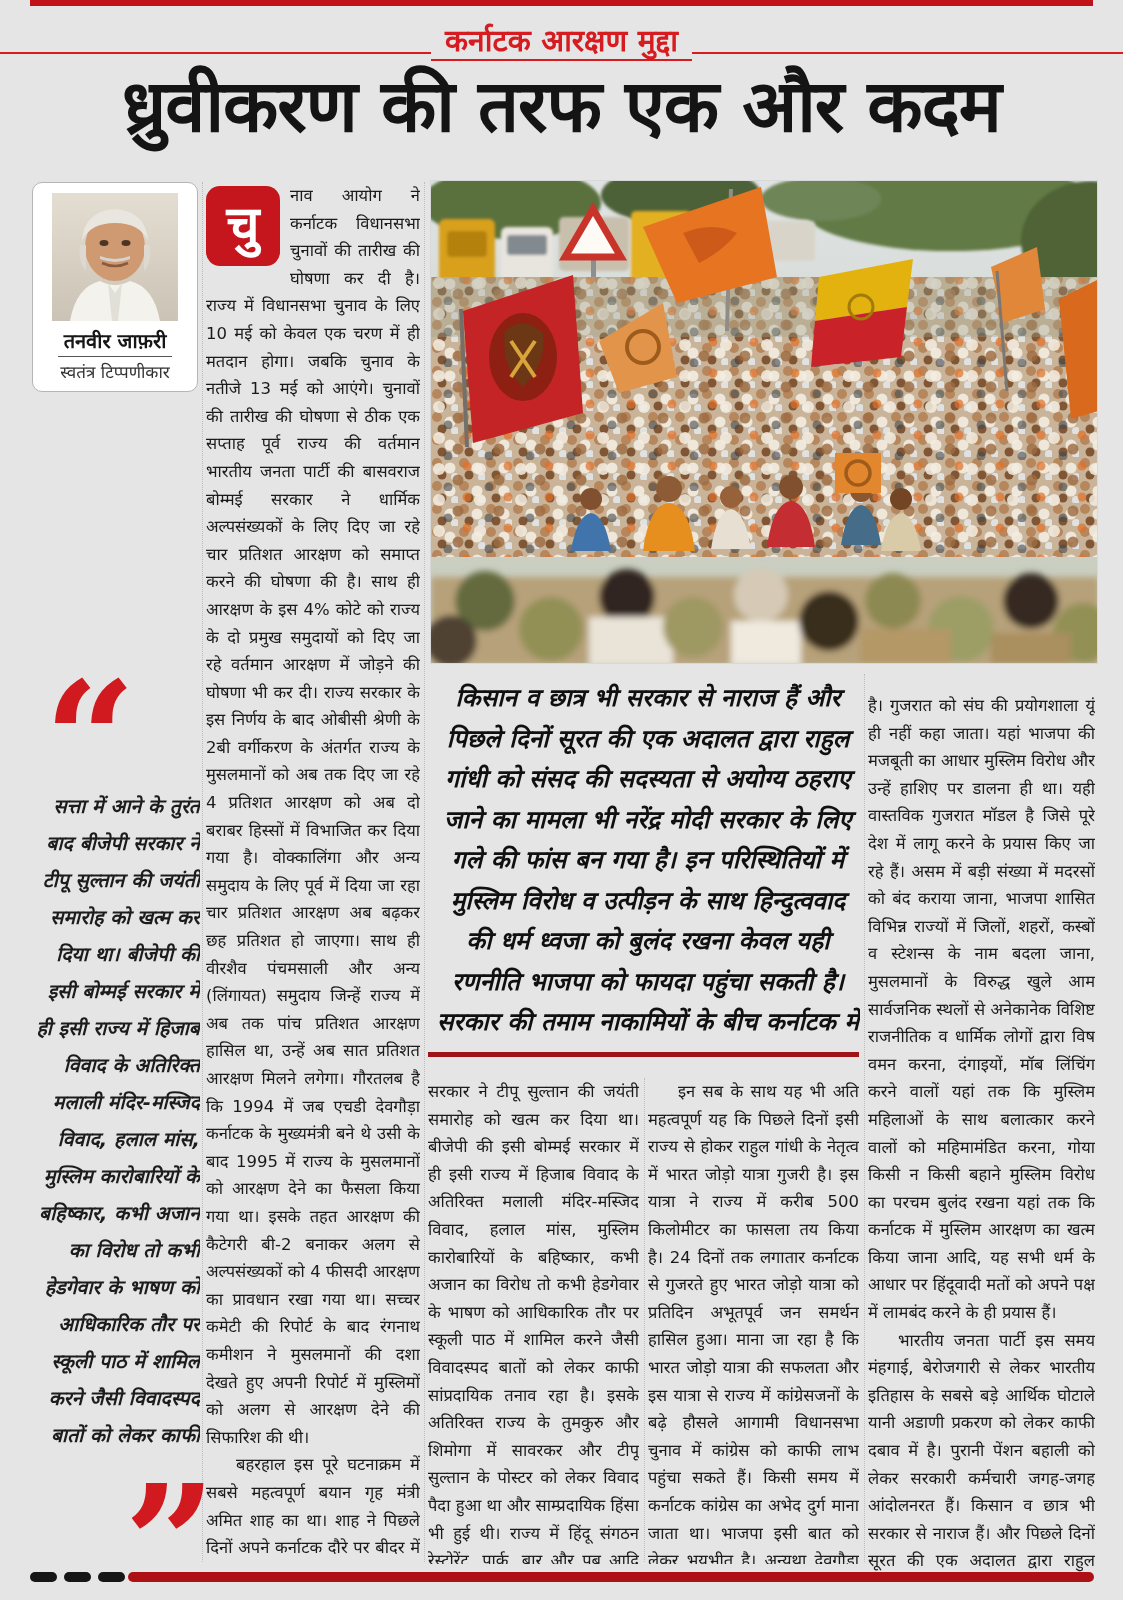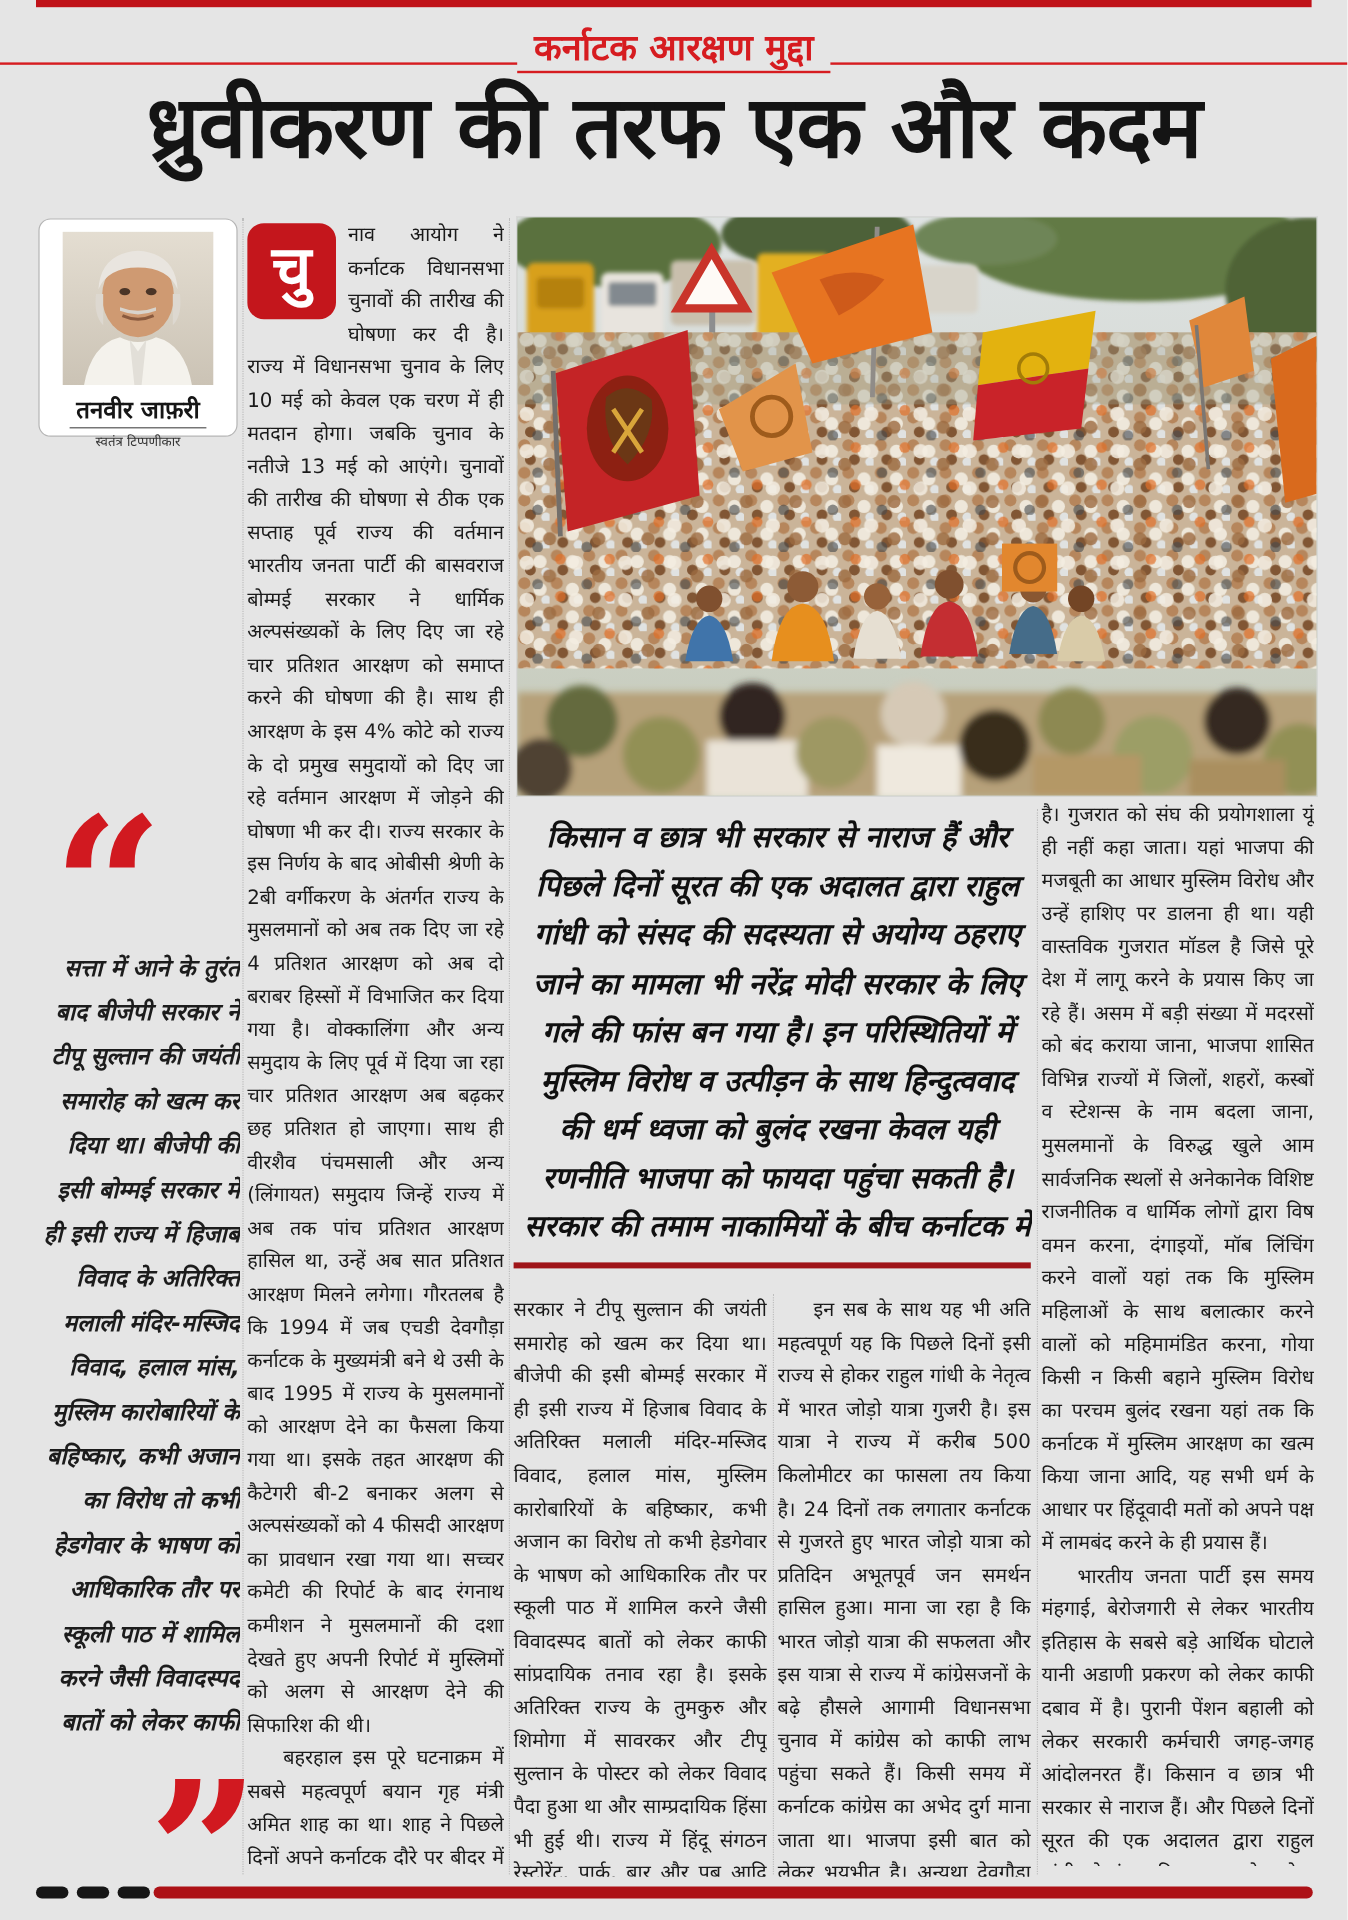--- a/index.html
+++ b/index.html
@@ -17,38 +17,38 @@
   .kicker-line { flex:1; height:2px; background:#d61c20; margin-bottom:7px; }
   .kicker-text { color:#d61c20; font-weight:bold; font-size:30px; line-height:1.1; padding:0 14px 2px 14px; border-bottom:2px solid #d61c20; white-space:nowrap; }
 
   
   .headline { left:0; top:60px; width:1123px; text-align:center; font-size:72px; font-weight:800; color:#141414; letter-spacing:-1px; line-height:1.3; font-family:"DejaVu Sans", sans-serif; }
 
   
   .vsep { width:0; border-left:1px dotted #bdbdbd; }
 
   
-  .author-card { left:32px; top:182px; width:166px; height:182px; border:1.5px solid #b5b5b5; border-radius:10px; background:#fff; text-align:center; padding-top:10px; }
+  .author-card { left:32px; top:182px; width:166px; height:210px; border:1.5px solid #b5b5b5; border-radius:10px; background:#fff; text-align:center; padding-top:10px; }
   .portrait-wrap { width:126px; height:128px; margin:0 auto; overflow:hidden; }
   .author-name { display:inline-block; font-size:20px; font-weight:bold; color:#161616; border-bottom:1.5px solid #555; padding:4px 6px 2px 6px; margin-top:2px; }
-  .author-role { font-size:11px; color:#333; margin-top:3px; }
+  .author-role { font-size:17px; color:#333; margin-top:3px; }
 
   
   .open-quote { left:44px; top:660px; width:160px; height:118px; overflow:hidden; font-family:"DejaVu Serif", serif; font-size:160px; line-height:160px; color:#d11920; font-weight:bold; }
   .close-quote { left:96px; top:1428px; width:120px; height:120px; overflow:hidden; font-family:"DejaVu Serif", serif; font-size:160px; line-height:230px; color:#d11920; font-weight:bold; text-align:right; }
   .side-quote { left:34px; top:788px; width:166px; height:662px; font-size:19.5px; line-height:37px; font-style:italic; font-weight:600; text-align:right; color:#1c1c1c; overflow:hidden; }
 
   
   .bodycol { font-size:16.5px; line-height:27.6px; text-align:justify; color:#1a1a1a; overflow:hidden; }
   .bodycol p { margin:0; }
   .bodycol p.indent { text-indent:30px; }
   .col1 { left:206px; top:182px; width:214px; height:1382px; }
   .col2 { left:428px; top:1078px; width:211px; height:486px; }
   .col3 { left:648px; top:1078px; width:211px; height:486px; }
-  .col4 { left:868px; top:665px; width:227px; height:890px; }
+  .col4 { left:868px; top:692px; width:227px; height:890px; }
 
   .dropcap { float:left; width:74px; height:80px; background:#c4161c; border-radius:14px; color:#fff; font-size:52px; font-weight:bold; display:flex; align-items:center; justify-content:center; margin:4px 10px 0 0; }
 
   
   .photo { left:430px; top:180px; width:668px; height:484px; background:#cfd4cc; overflow:hidden; border:1px solid #d8d8d8; }
 
   
   .photo-quote { left:436px; top:678px; width:424px; height:368px; font-size:24.5px; line-height:40.5px; font-weight:bold; font-style:italic; color:#101010; text-align:center; overflow:hidden; }
   .quote-rule { left:428px; top:1052px; width:431px; height:5px; background:#9f1418; }
 

